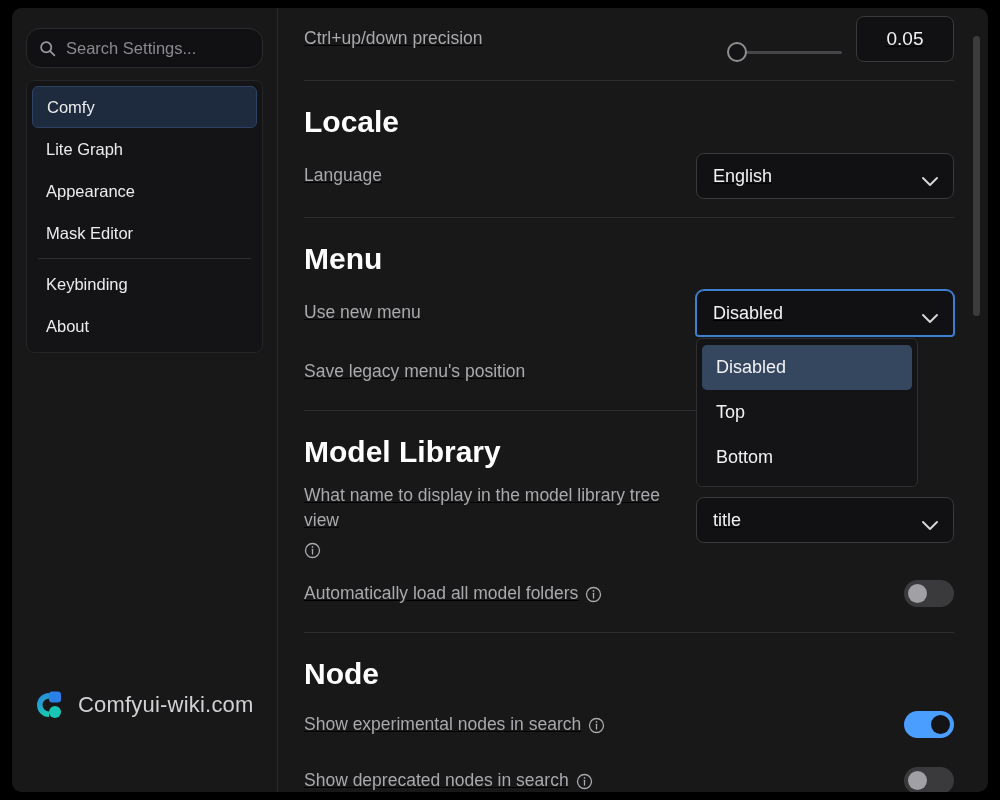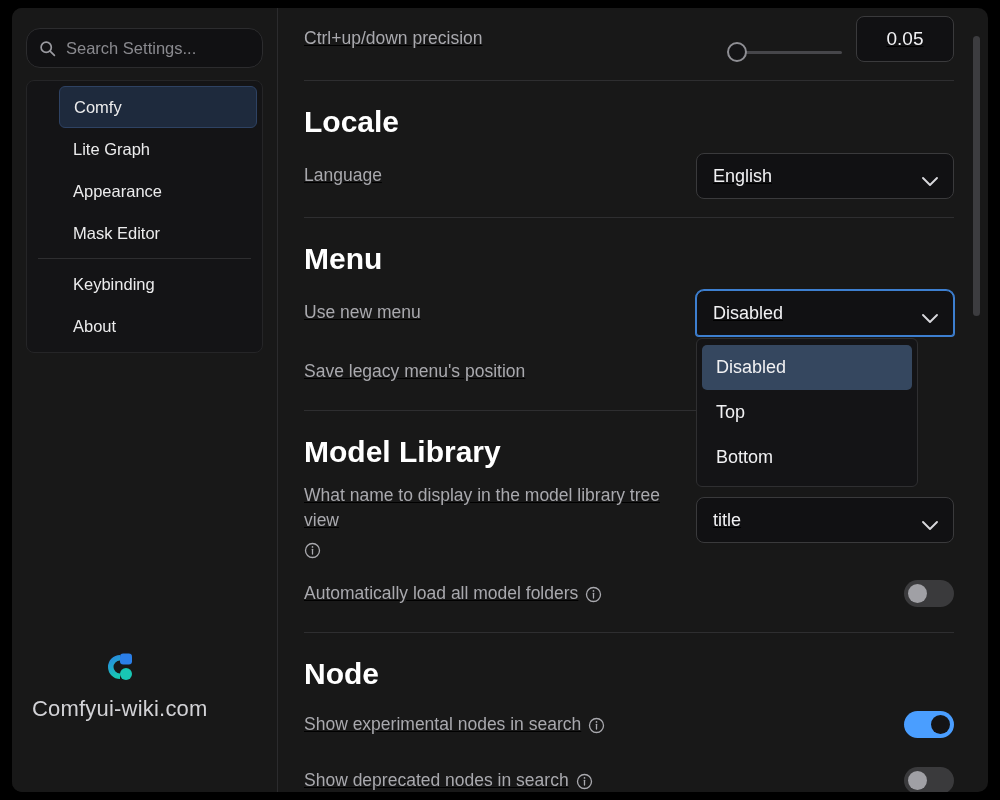--- a/index.html
+++ b/index.html
@@ -65,41 +65,39 @@
   }
   .nav-item {
     height: 42px;
     display: flex;
     align-items: center;
     padding: 0 14px;
     border-radius: 6px;
     color: #ececed;
     font-size: 16.5px;
     cursor: pointer;
-    margin-left: 27px;
   }
   .nav-item.active {
     background: #1e2a3d;
     border: 1px solid #2e4straight;
     border: 1px solid #2e4263;
   }
   .nav-divider {
     height: 1px;
     background: #2e2e30;
     margin: 4px 6px;
   }
 
   .watermark {
     position: absolute;
     left: 20px;
     bottom: 70px;
     display: flex;
     align-items: center;
     gap: 12px;
-    flex-direction: column;
   }
   .wm-logo { width: 34px; height: 34px; display: block; }
   .wm-text {
     color: #d2d2d6;
     font-size: 22px;
     letter-spacing: 0.2px;
   }
 
   
   .vsplit {

